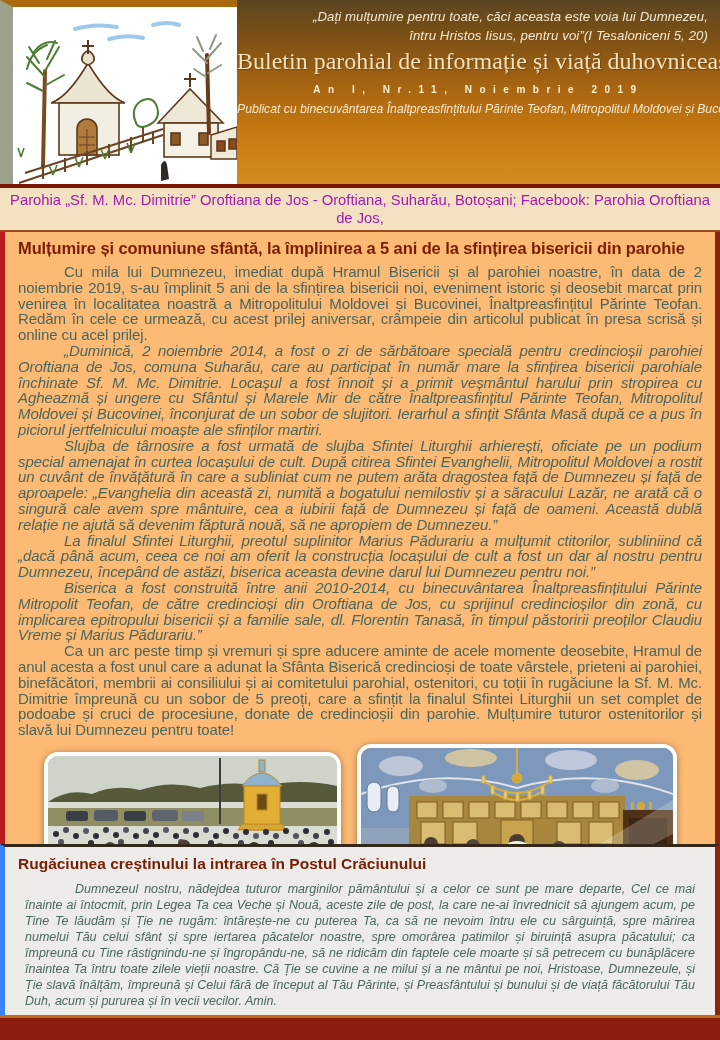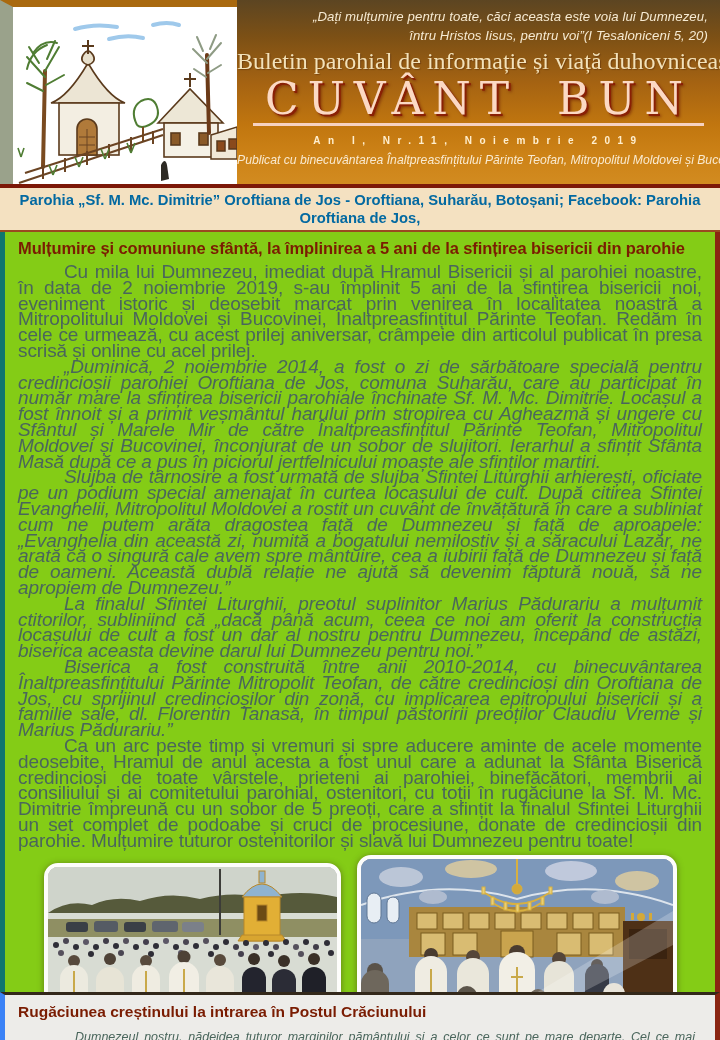--- a/index.html
+++ b/index.html
@@ -36,35 +36,35 @@
   }
   .mast-issue{
     font-size:10px;font-weight:bold;letter-spacing:7.5px;color:#ffefcf;margin-top:9px;white-space:nowrap;
   }
   .mast-publisher{
     font-size:12.2px;font-style:italic;color:#f9ead0;margin-top:7px;white-space:nowrap;
   }
   
   .info-band{
     flex:none;background:#f4e1c1;border-top:4px solid #7c1808;border-bottom:2px solid #9a4a20;
-    text-align:center;font-weight:bold;color:#0369a1;font-size:14.8px;line-height:1.22;
+    text-align:center;font-weight:normal;color:#a21caf;font-size:14.8px;line-height:1.22;
     padding:3px 6px;box-sizing:border-box;
   }
   
   .article{
-    flex:none;height:760px;box-sizing:border-box;background:#84cc16;
-    border-left:5px solid #0f766e;border-right:5px solid #8a2512;
+    flex:none;height:612px;box-sizing:border-box;background:#fdba74;
+    border-left:5px solid #b91c1c;border-right:5px solid #8a2512;
     padding:5px 13px 0;overflow:hidden;
   }
   .article-title{
     color:#7a1c02;font-weight:bold;font-size:16.5px;margin:2px 0 6px;letter-spacing:-.1px;
   }
   .article p{
     margin:0;text-align:justify;text-indent:46px;
-    font-size:19px;line-height:15.8px;color:#4a665c;letter-spacing:-.1px;
+    font-size:15px;line-height:15.8px;color:#4a665c;letter-spacing:-.1px;
   }
   .article p.italic{font-style:italic;}
   .photo-row{display:flex;justify-content:center;gap:16px;margin-top:6px;align-items:flex-start;}
   .photo{
     border:4px solid #fdfdfb;border-radius:14px;overflow:hidden;flex:none;
     box-shadow:0 1px 6px rgba(60,40,20,.5);background:#888;
   }
   .photo svg{display:block;}
   .photo.left{margin-top:8px;}
   
@@ -171,21 +171,20 @@
 
         <path d="M148,158 q4,-8 6,0 l2,14 l-8,2 z" fill="#2d2a24"></path>
       </svg>
     </div>
     <div class="mast-right">
       <div class="mast-quote">
         <div>„Dați mulțumire pentru toate, căci aceasta este voia lui Dumnezeu,</div>
         <div>întru Hristos Iisus, pentru voi”(I Tesaloniceni 5, 20)</div>
       </div>
       <div class="mast-subtitle">Buletin parohial de informație și viață duhovnicească</div>
-      <div><span class="mast-title">CUVÂNT BUN</span></div>
       <div class="mast-issue">An I, Nr.11, Noiembrie 2019</div>
       <div class="mast-publisher">Publicat cu binecuvântarea Înaltpreasfințitului Părinte Teofan, Mitropolitul Moldovei și Bucovinei</div>
     </div>
   </div>
 
   <div class="info-band">
     <div>Parohia „Sf. M. Mc. Dimitrie”  Oroftiana de Jos - Oroftiana, Suharău, Botoșani; Facebook: Parohia Oroftiana de Jos,</div>
   </div>
 
   <div class="article">

